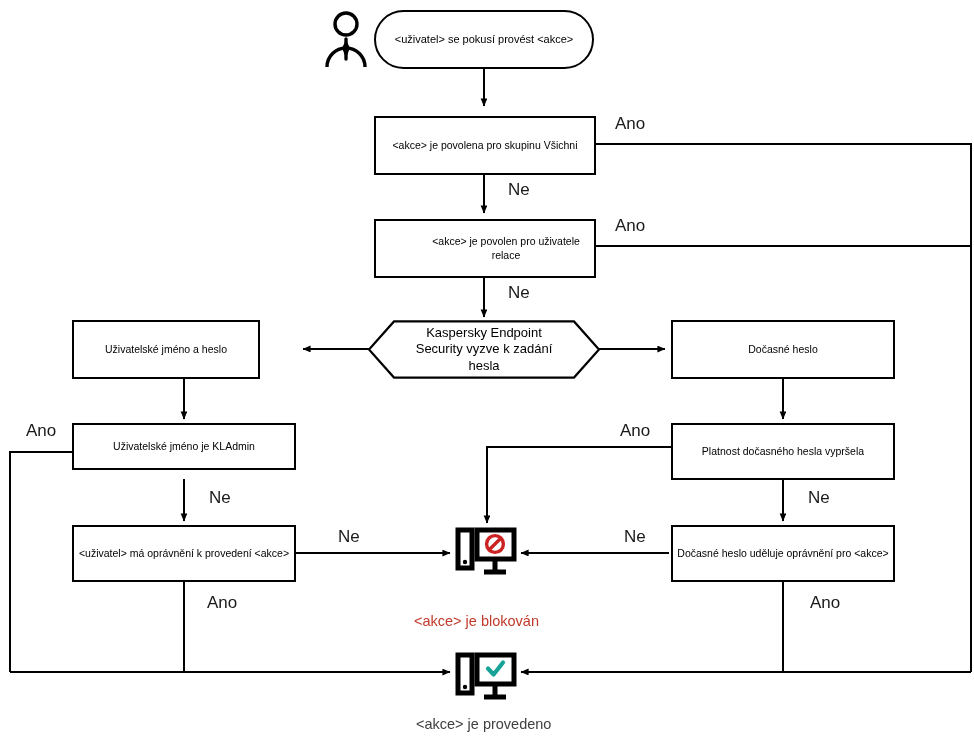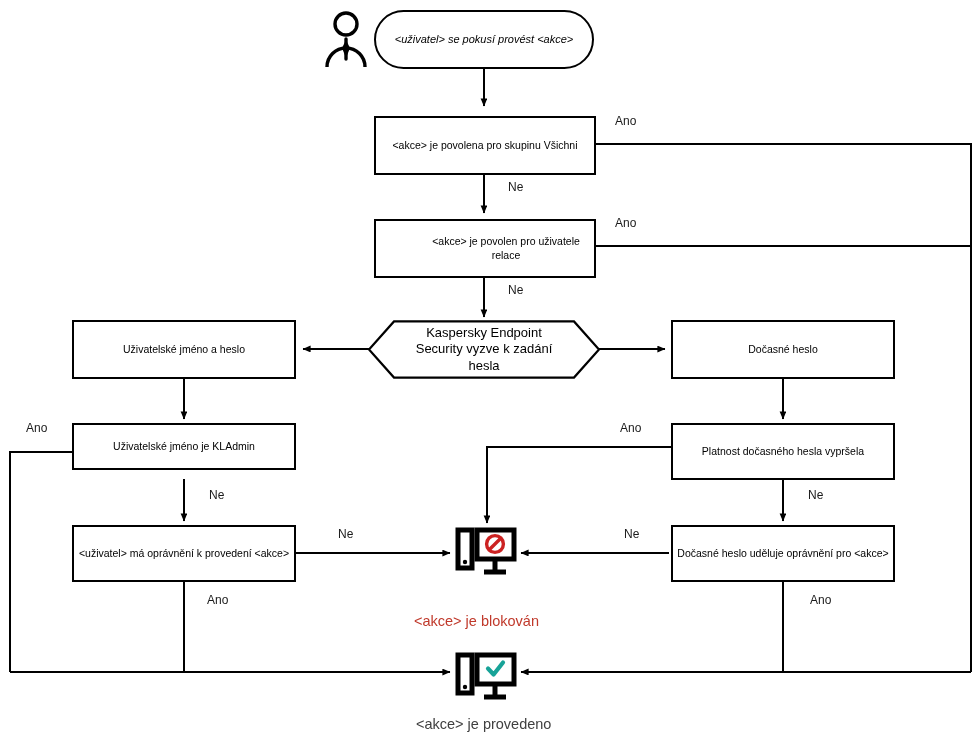--- a/index.html
+++ b/index.html
@@ -38,42 +38,41 @@
     line-height: 1.25;
   }
   .node-box {
     border: 2px solid #000000;
     font-size: 10.5px;
   }
   .node-start {
     border: 2.5px solid #000000;
     border-radius: 34px;
     font-size: 11px;
-    font-style: italic;
   }
   .node-hex {
     font-size: 13px;
     background: transparent;
     border: 0;
     padding: 0 34px;
   }
   .hex-shape {
     position: absolute;
     left: 0;
     top: 0;
     width: 100%;
     height: 100%;
   }
   .hex-label {
     position: relative;
     z-index: 2;
   }
   .edge-label {
     position: absolute;
-    font-size: 12px;
+    font-size: 17px;
     color: #1a1a1a;
     white-space: nowrap;
   }
   .terminal-label {
     position: absolute;
     font-size: 14.5px;
     white-space: nowrap;
   }
   .icon {
     position: absolute;
@@ -161,21 +160,21 @@
   <div class="edge-label" style="left:615px; top:216px;">Ano</div>
   <div class="edge-label" style="left:508px; top:283px;">Ne</div>
 
   <div class="node node-hex" style="left:368px; top:320px; width:232px; height:59px;">
     <svg class="hex-shape" viewBox="0 0 232 59" preserveAspectRatio="none" xmlns="http://www.w3.org/2000/svg">
       <polygon points="26,1.4 206,1.4 231,29.5 206,57.6 26,57.6 1,29.5" fill="#ffffff" stroke="#000000" stroke-width="2.2"></polygon>
     </svg>
     <span class="hex-label">Kaspersky Endpoint Security vyzve k zadání hesla</span>
   </div>
 
-  <div class="node node-box" style="left:72px; top:320px; width:224px; height:59px;">
+  <div class="node node-box" style="left:72px; top:320px; width:188px; height:59px;">
     <span>Uživatelské jméno a heslo</span>
   </div>
 
   <div class="node node-box" style="left:72px; top:423px; width:224px; height:47px;">
     <span>Uživatelské jméno je KLAdmin</span>
   </div>
   <div class="edge-label" style="left:26px; top:421px;">Ano</div>
   <div class="edge-label" style="left:209px; top:488px;">Ne</div>
 
   <div class="node node-box" style="left:72px; top:525px; width:224px; height:57px;">

